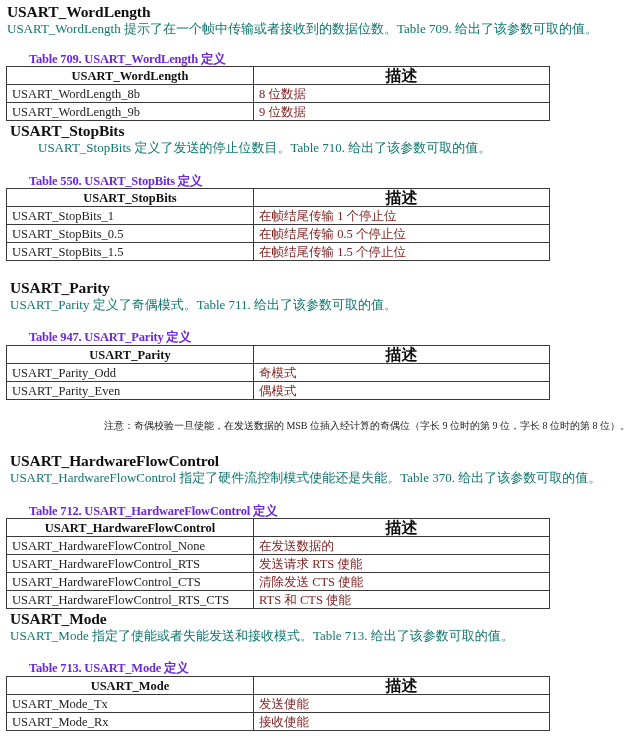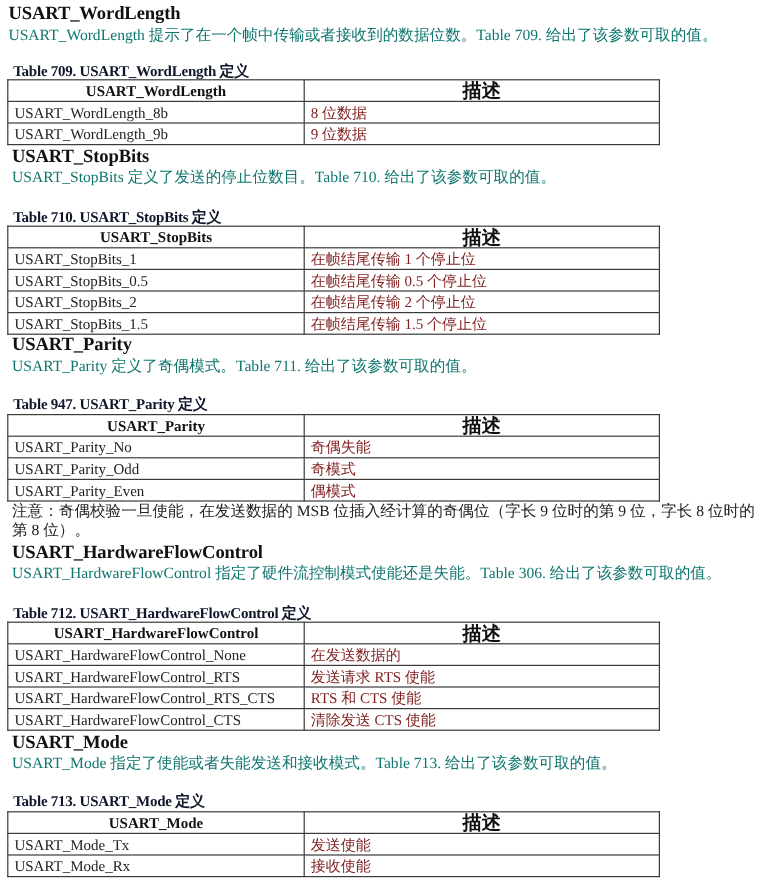--- a/index.html
+++ b/index.html
@@ -30,25 +30,25 @@
       position: absolute;
       left: 10px;
       font-size: 13px;
       line-height: 15px;
       color: #0f766e;
       white-space: nowrap;
     }
     .desc.first { left: 7px; }
     .caption {
       position: absolute;
-      left: 11px;
+      left: 29px;
       font-weight: bold;
       font-size: 12.5px;
       line-height: 14px;
-      color: #0f172a;
+      color: #6d28d9;
       white-space: nowrap;
       letter-spacing: -0.2px;
     }
     table.def {
       position: absolute;
       left: 6px;
       width: 543px;
       border-collapse: collapse;
       table-layout: fixed;
       font-size: 12.5px;
@@ -76,23 +76,24 @@
       font-family: "DejaVu Sans", sans-serif;
       font-size: 16px;
     }
     table.def td.cn {
       color: #7f1d1d;
     }
     .note {
       position: absolute;
       left: 10px;
       width: 620px;
-      font-size: 13px;
+      font-size: 10px;
       line-height: 16px;
       color: #222;
+      text-align: right;
     }
   </style>
 </head>
 <body>
 
 <div class="section-heading first" style="top:3px;">USART_WordLength</div>
 <div class="desc first" style="top:21px;">USART_WordLength 提示了在一个帧中传输或者接收到的数据位数。Table 709. 给出了该参数可取的值。</div>
 
 <div class="caption" style="top:52px;">Table 709. USART_WordLength 定义</div>
 <table class="def" style="top:66px;">
@@ -110,46 +111,42 @@
     <td class="cn">8 位数据</td>
   </tr>
   <tr>
     <td>USART_WordLength_9b</td>
     <td class="cn">9 位数据</td>
   </tr>
 </tbody>
   </table>
 
 <div class="section-heading" style="top:122px;">USART_StopBits</div>
-<div class="desc" style="top:140px;">USART_StopBits 定义了发送的停止位数目。Table 710. 给出了该参数可取的值。</div>
-
-<div class="caption" style="top:174px;">Table 710. USART_StopBits 定义</div>
+<div class="desc" style="top:140px;margin-left:28px;">USART_StopBits 定义了发送的停止位数目。Table 710. 给出了该参数可取的值。</div>
+
+<div class="caption" style="top:174px;">Table 550. USART_StopBits 定义</div>
 <table class="def" style="top:188px;">
   <colgroup>
       <col class="c1">
       <col class="c2">
     </colgroup>
   <tbody>
       <tr>
     <th>USART_StopBits</th>
     <th class="desc-col">描述</th>
   </tr>
   <tr>
     <td>USART_StopBits_1</td>
     <td class="cn">在帧结尾传输 1 个停止位</td>
   </tr>
   <tr>
     <td>USART_StopBits_0.5</td>
     <td class="cn">在帧结尾传输 0.5 个停止位</td>
   </tr>
   <tr>
-    <td>USART_StopBits_2</td>
-    <td class="cn">在帧结尾传输 2 个停止位</td>
-  </tr>
-  <tr>
     <td>USART_StopBits_1.5</td>
     <td class="cn">在帧结尾传输 1.5 个停止位</td>
   </tr>
 </tbody>
   </table>
 
 <div class="section-heading" style="top:279px;">USART_Parity</div>
 <div class="desc" style="top:297px;">USART_Parity 定义了奇偶模式。Table 711. 给出了该参数可取的值。</div>
 
 <div class="caption" style="top:330px;">Table 947. USART_Parity 定义</div>
@@ -157,38 +154,34 @@
   <colgroup>
       <col class="c1">
       <col class="c2">
     </colgroup>
   <tbody>
       <tr>
     <th>USART_Parity</th>
     <th class="desc-col">描述</th>
   </tr>
   <tr>
-    <td>USART_Parity_No</td>
-    <td class="cn">奇偶失能</td>
-  </tr>
-  <tr>
     <td>USART_Parity_Odd</td>
     <td class="cn">奇模式</td>
   </tr>
   <tr>
     <td>USART_Parity_Even</td>
     <td class="cn">偶模式</td>
   </tr>
 </tbody>
   </table>
 
 <div class="note" style="top:418px;">注意：奇偶校验一旦使能，在发送数据的 MSB 位插入经计算的奇偶位（字长 9 位时的第 9 位，字长 8 位时的第 8 位）。</div>
 
 <div class="section-heading" style="top:452px;">USART_HardwareFlowControl</div>
-<div class="desc" style="top:470px;">USART_HardwareFlowControl 指定了硬件流控制模式使能还是失能。Table 306. 给出了该参数可取的值。</div>
+<div class="desc" style="top:470px;">USART_HardwareFlowControl 指定了硬件流控制模式使能还是失能。Table 370. 给出了该参数可取的值。</div>
 
 <div class="caption" style="top:504px;">Table 712. USART_HardwareFlowControl 定义</div>
 <table class="def" style="top:518px;">
   <colgroup>
       <col class="c1">
       <col class="c2">
     </colgroup>
   <tbody>
       <tr>
     <th>USART_HardwareFlowControl</th>
@@ -196,27 +189,27 @@
   </tr>
   <tr>
     <td>USART_HardwareFlowControl_None</td>
     <td class="cn">在发送数据的</td>
   </tr>
   <tr>
     <td>USART_HardwareFlowControl_RTS</td>
     <td class="cn">发送请求 RTS 使能</td>
   </tr>
   <tr>
+    <td>USART_HardwareFlowControl_CTS</td>
+    <td class="cn">清除发送 CTS 使能</td>
+  </tr>
+  <tr>
     <td>USART_HardwareFlowControl_RTS_CTS</td>
     <td class="cn">RTS 和 CTS 使能</td>
   </tr>
-  <tr>
-    <td>USART_HardwareFlowControl_CTS</td>
-    <td class="cn">清除发送 CTS 使能</td>
-  </tr>
 </tbody>
   </table>
 
 <div class="section-heading" style="top:610px;">USART_Mode</div>
 <div class="desc" style="top:628px;">USART_Mode 指定了使能或者失能发送和接收模式。Table 713. 给出了该参数可取的值。</div>
 
 <div class="caption" style="top:661px;">Table 713. USART_Mode 定义</div>
 <table class="def" style="top:676px;">
   <colgroup>
       <col class="c1">

